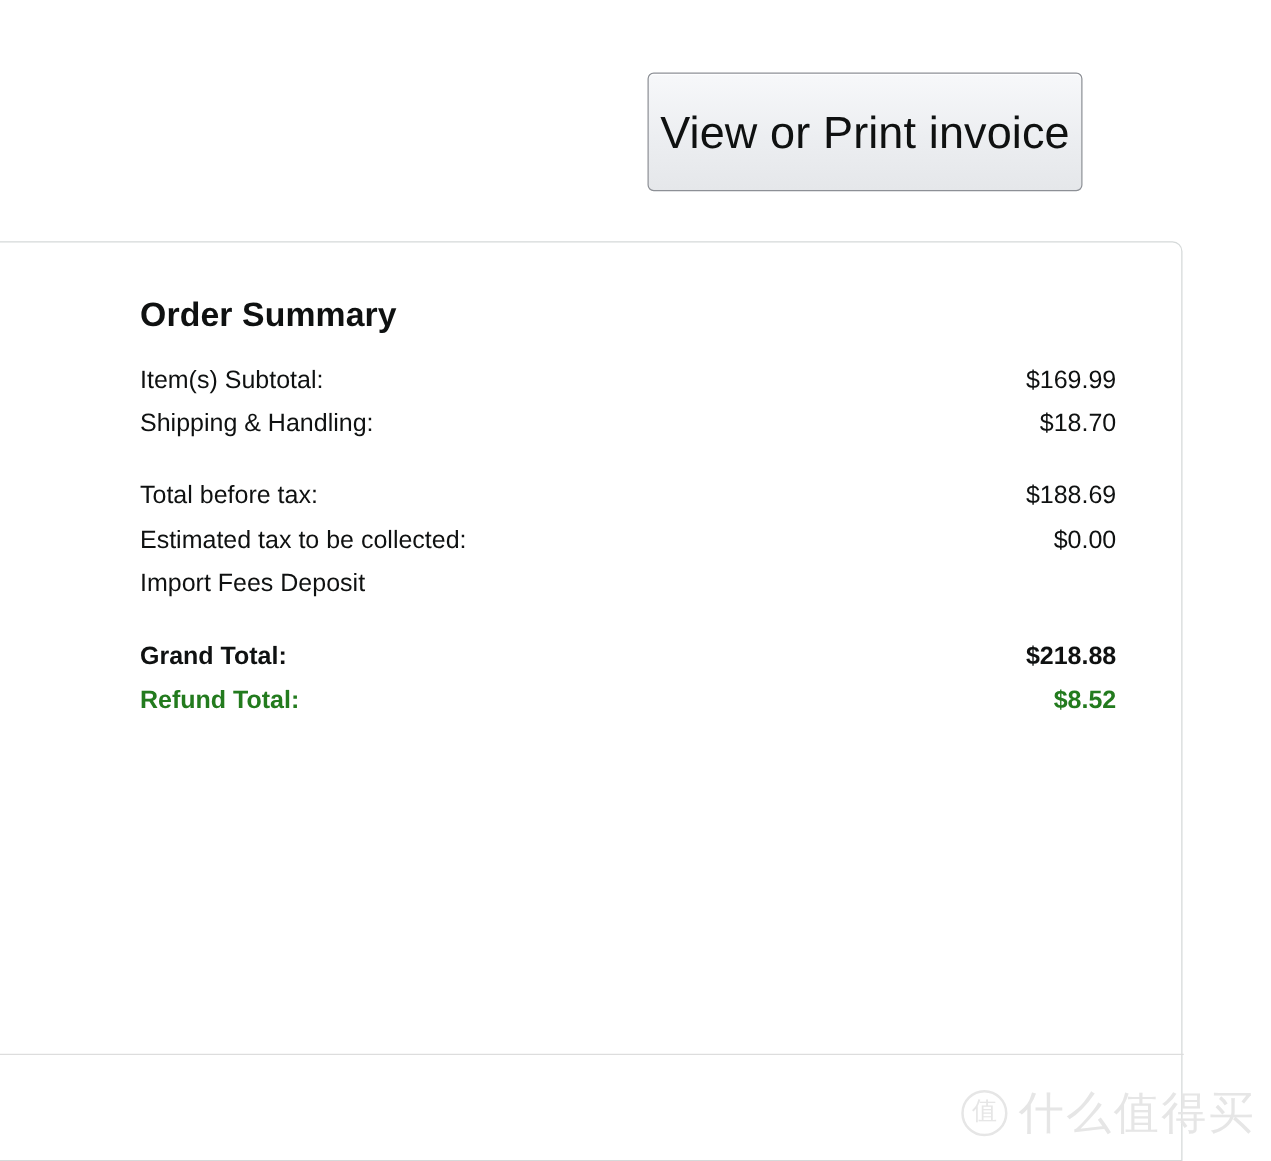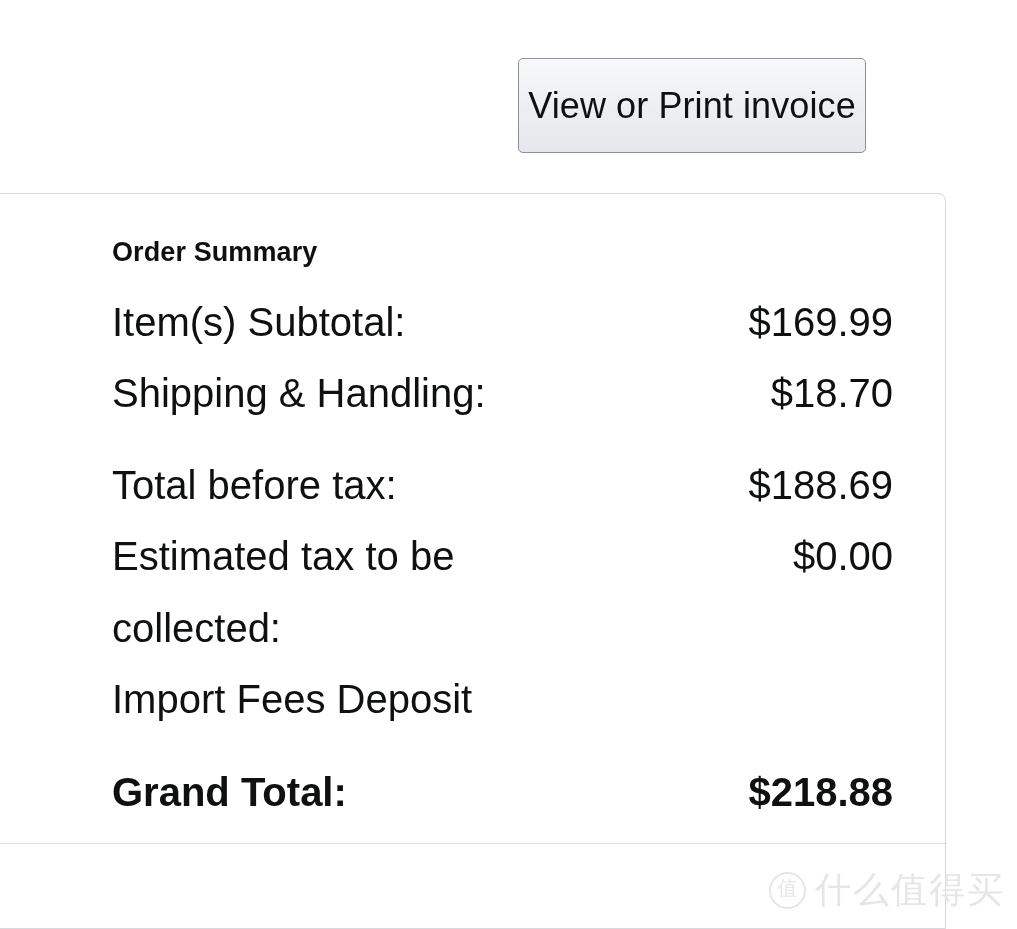--- a/index.html
+++ b/index.html
@@ -81,21 +81,21 @@
   }
 
   .summary-rows {
     display: block;
   }
   .summary-row {
     display: flex;
     align-items: flex-start;
     justify-content: space-between;
     gap: 20px;
-    font-size: 40px;
+    font-size: 20px;
     line-height: 1.78;
     color: #0f1111;
   }
   .summary-row .row-label {
     flex: 1 1 auto;
     max-width: 430px;
     text-align: left;
     word-wrap: break-word;
   }
   .summary-row .row-value {
@@ -196,20 +196,24 @@
 
       <div class="summary-row">
         <span class="row-label">Import Fees Deposit</span>
       </div>
 
       <div class="summary-row total-row">
         <span class="row-label">Grand Total:</span>
         <span class="row-value">$218.88</span>
       </div>
 
+      <div class="summary-row refund-row">
+        <span class="row-label" style="color: rgb(35, 123, 30);">Refund Total:</span>
+        <span class="row-value" style="color: rgb(35, 123, 30);">$8.52</span>
+      </div>
 
     </div>
   </div>
 
   <div class="card-divider"></div>
 </div>
 
 <div class="watermark">
   <span class="watermark-badge">值</span>
   <span class="watermark-text">什么值得买</span>

